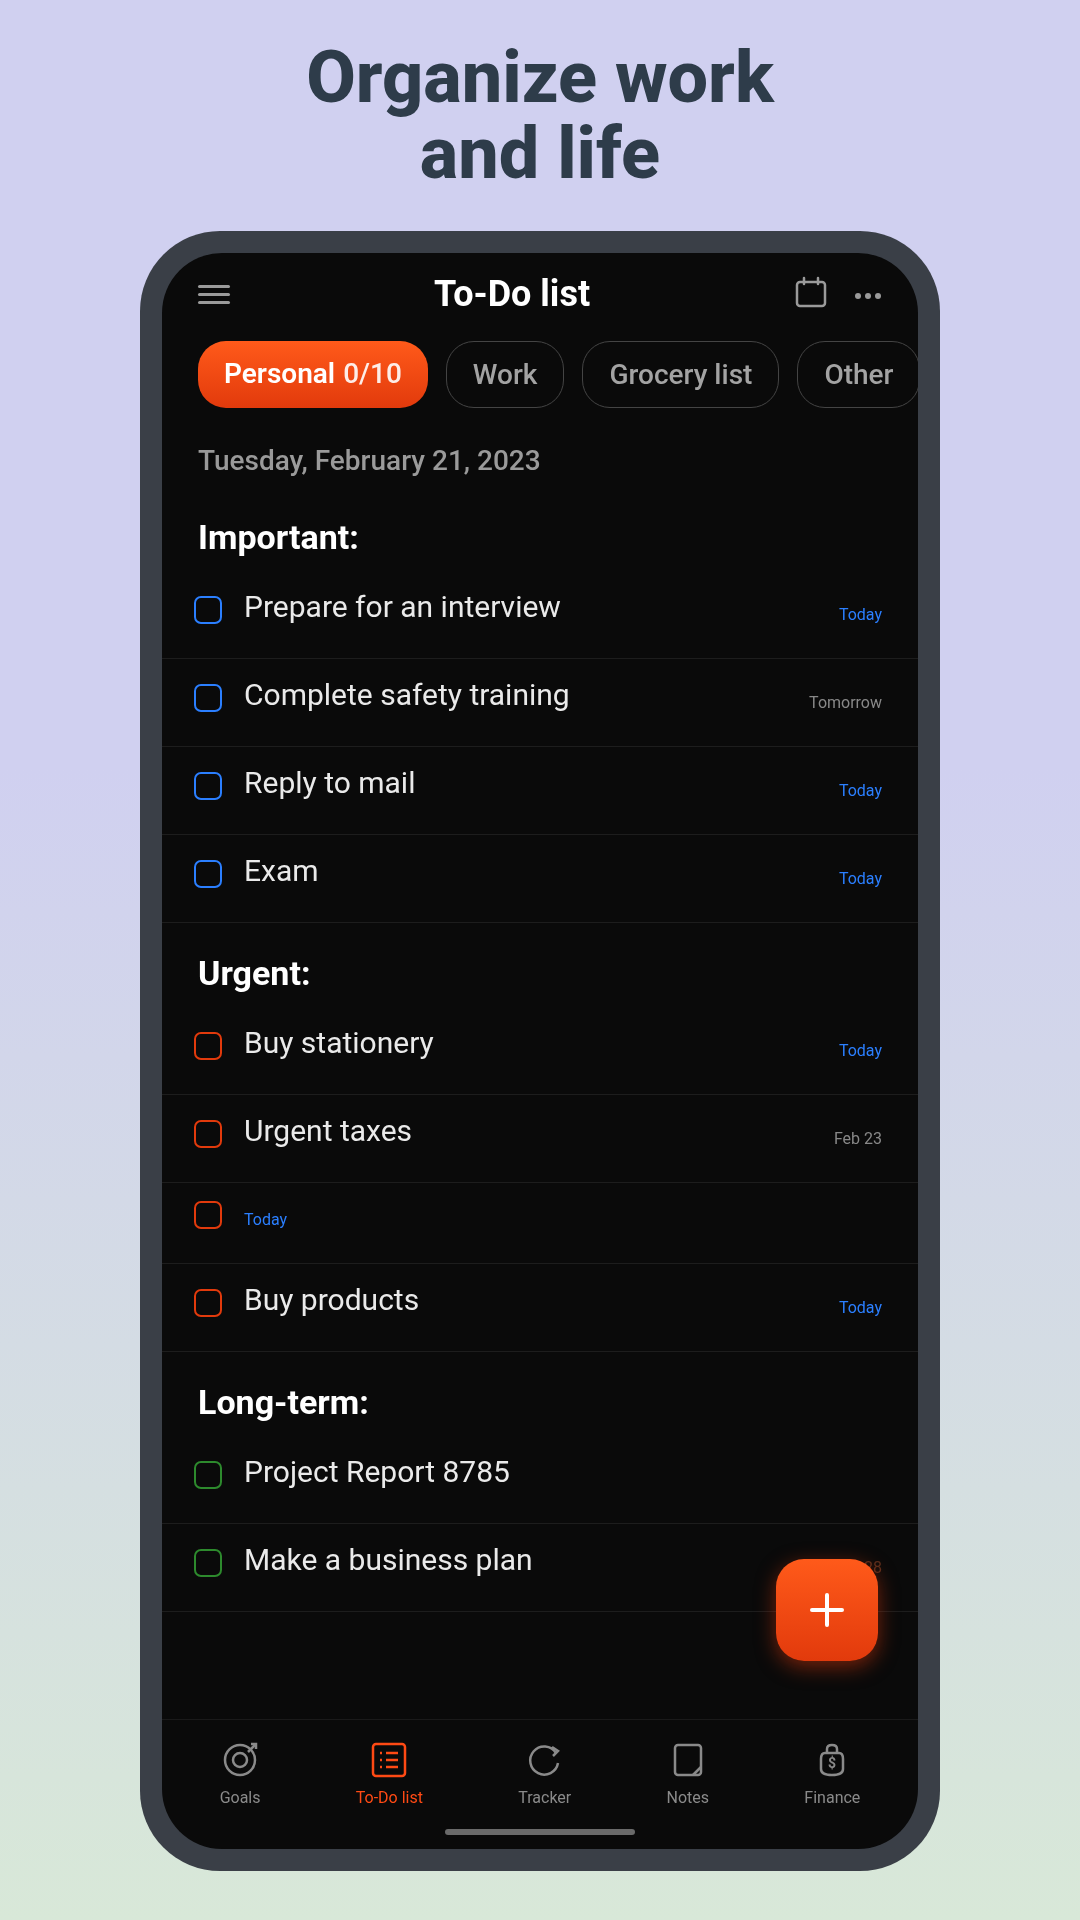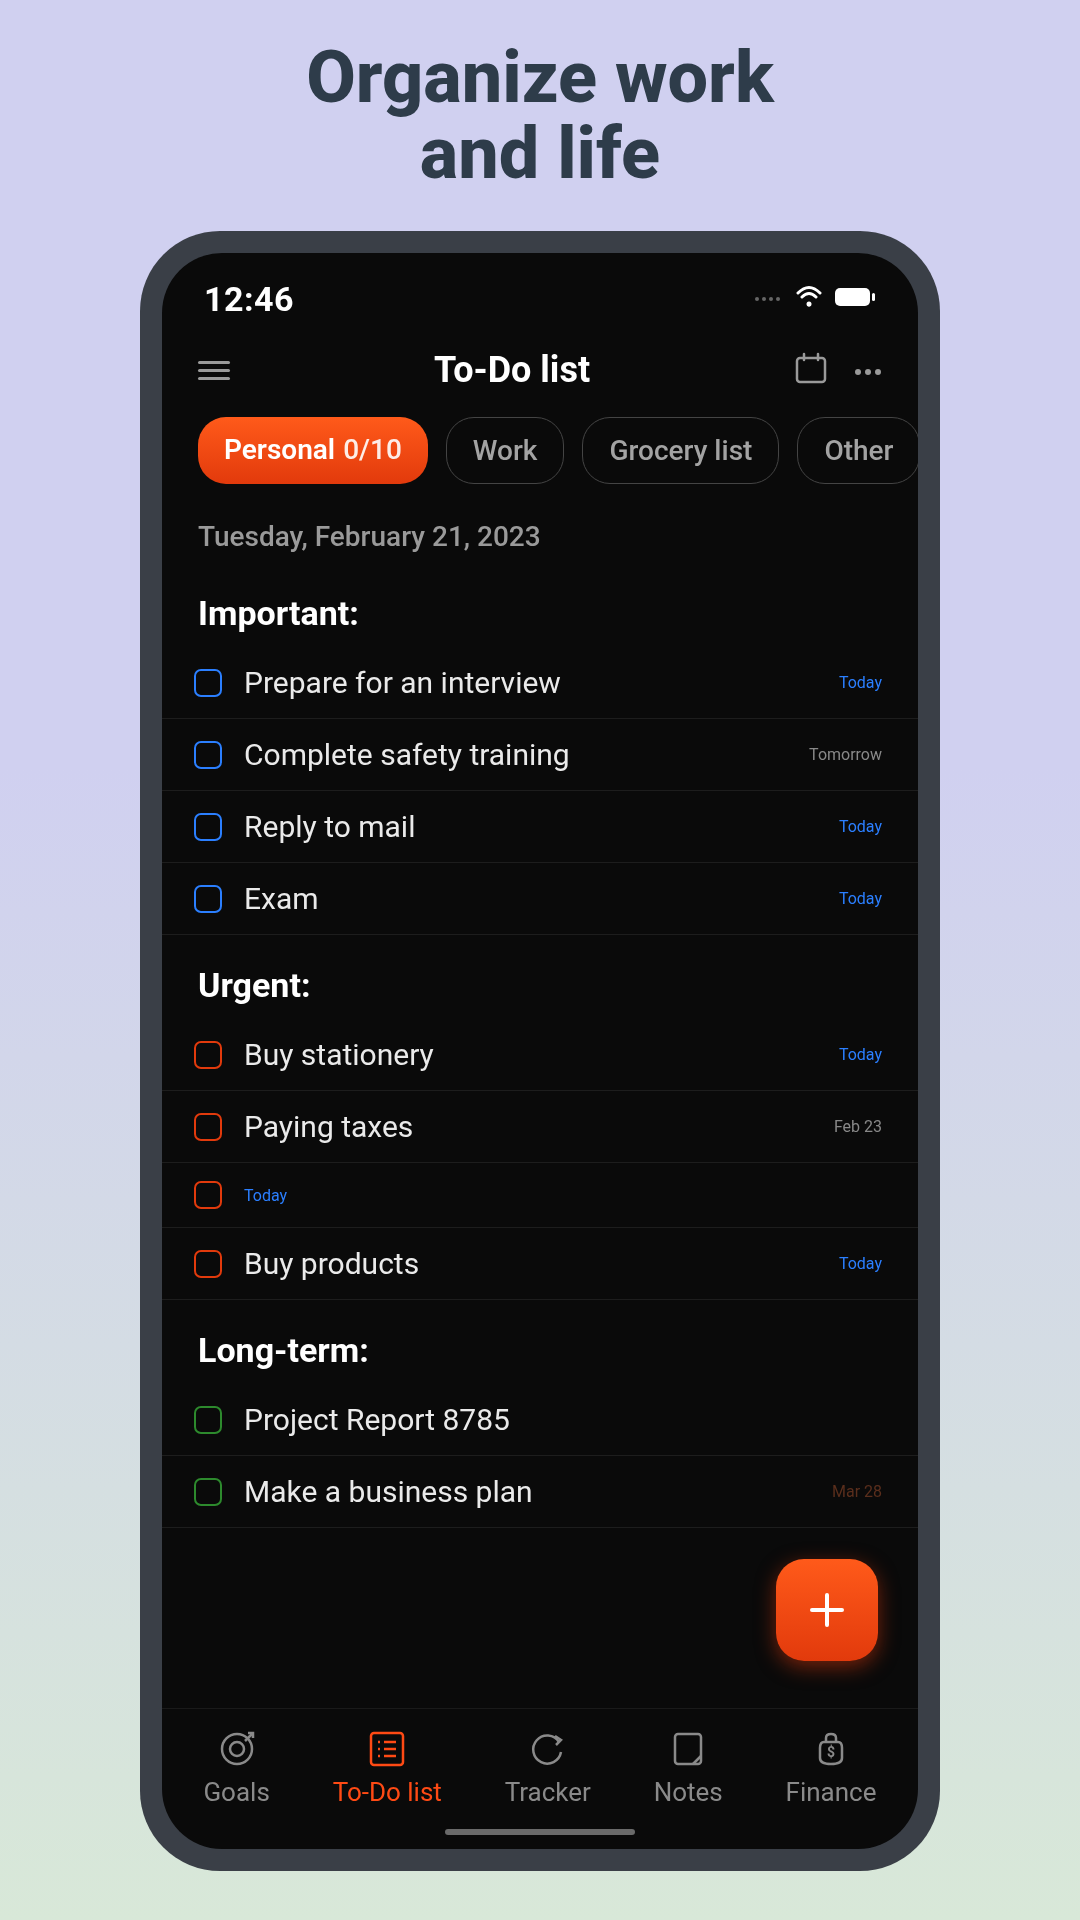--- a/index.html
+++ b/index.html
@@ -100,22 +100,22 @@
 
 .section-title {
   color: #fff;
   font-size: 34px;
   font-weight: 700;
   padding: 30px 36px 14px 36px;
 }
 
 .task-row {
   display: flex;
-  align-items: center;
-  padding: 18px 36px 18px 32px;
+  align-items: flex-end;
+  padding: 18px 36px 34px 32px;
   border-bottom: 1px solid #1d1d1d;
 }
 .checkbox {
   width: 28px; height: 28px;
   border-radius: 7px;
   border: 2px solid;
   flex-shrink: 0;
   margin-right: 22px;
 }
 .chk-important { border-color: #2b7fff; }
@@ -147,66 +147,41 @@
 
 .bottom-nav {
   display: flex;
   justify-content: space-around;
   align-items: flex-end;
   padding: 20px 10px 10px 10px;
   border-top: 1px solid #1a1a1a;
 }
 .nav-item { display: flex; flex-direction: column; align-items: center; gap: 8px; }
 .nav-icon { width: 40px; height: 40px; display:flex; align-items:center; justify-content:center; }
-.nav-label { color: #8a8a8a; font-size: 26px; }
+.nav-label { color: #8a8a8a; font-size: 16px; }
 .nav-item.active .nav-label { color: #ff4a14; }
 
 .home-indicator {
   width: 190px; height: 6px;
   background: #6a6a6a;
   border-radius: 3px;
   margin: 12px auto 14px auto;
 }
 </style>
 </head>
 <body>
 
 <div class="hero-title">
   <div>Organize work</div>
   <div>and life</div>
 </div>
 
 <div class="phone-frame">
   <div class="phone-screen">
 
-    <div class="status-bar">
-      <div class="status-time">12:46</div>
-      <div class="status-right">
-        <span>
-          <svg width="30" height="12" viewBox="0 0 30 12">
-              <circle cx="3" cy="6" r="2" fill="#666"></circle>
-              <circle cx="10" cy="6" r="2" fill="#666"></circle>
-              <circle cx="17" cy="6" r="2" fill="#666"></circle>
-              <circle cx="24" cy="6" r="2" fill="#666"></circle>
-            </svg>
-        </span>
-        <span>
-          <svg width="30" height="24" viewBox="0 0 30 24">
-              <path d="M15 20 L15 20 M8 12 Q15 5 22 12 M4 8 Q15 -3 26 8" stroke="#fff" stroke-width="3" fill="none" stroke-linecap="round"></path>
-              <circle cx="15" cy="19" r="2.5" fill="#fff"></circle>
-            </svg>
-        </span>
-        <span>
-          <svg width="42" height="20" viewBox="0 0 42 20">
-              <rect x="1" y="1" width="35" height="18" rx="5" fill="#fff"></rect>
-              <rect x="38" y="6" width="3" height="8" rx="1.5" fill="#fff"></rect>
-            </svg>
-        </span>
-      </div>
-    </div>
 
     <div class="app-header">
       <div class="hamburger">
         <span></span>
           <span></span>
           <span></span>
       </div>
       <div class="app-title">To-Do list</div>
       <div class="header-right">
         <span>
@@ -258,21 +233,21 @@
           <div class="task-date td-today">Today</div>
         </div>
         <div class="section-title">Urgent:</div>
         <div class="task-row">
           <div class="checkbox chk-urgent"></div>
           <div class="task-label">Buy stationery</div>
           <div class="task-date td-today">Today</div>
         </div>
         <div class="task-row">
           <div class="checkbox chk-urgent"></div>
-          <div class="task-label">Paying taxes</div>
+          <div class="task-label">Urgent taxes</div>
           <div class="task-date td-grey">Feb 23</div>
         </div>
         <div class="task-row">
           <div class="checkbox chk-urgent"></div>
           <div class="task-date td-today">Today</div>
         </div>
         <div class="task-row">
           <div class="checkbox chk-urgent"></div>
           <div class="task-label">Buy products</div>
           <div class="task-date td-today">Today</div>

